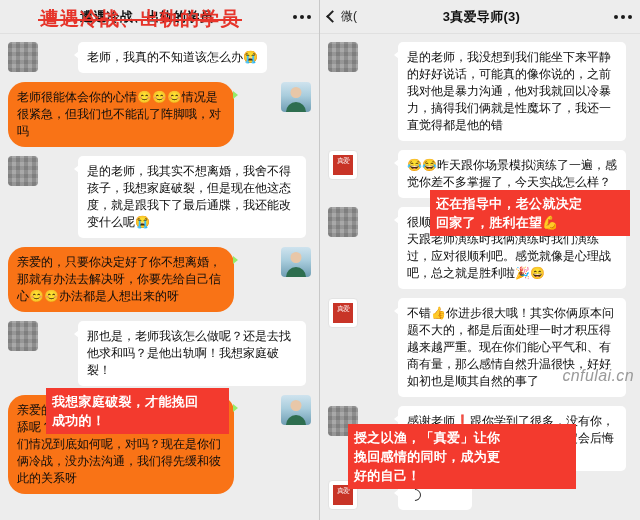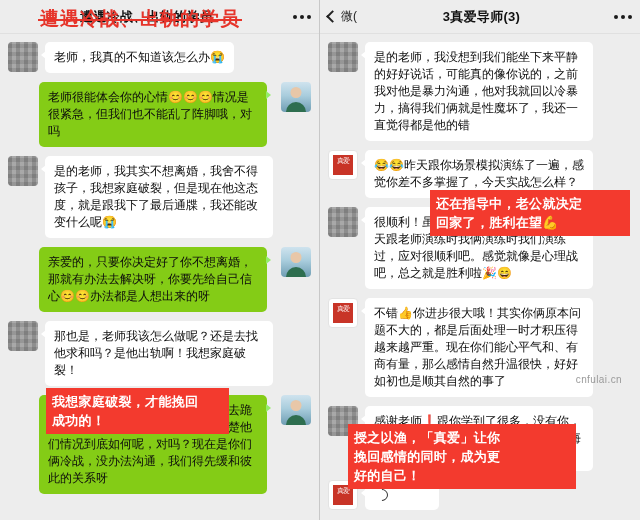--- a/index.html
+++ b/index.html
@@ -73,20 +73,21 @@
   .msgs {
     flex: 1;
     padding: 8px 8px 6px 8px;
     overflow: hidden;
     position: relative;
   }
   .row {
     display: flex;
     margin-bottom: 9px;
     align-items: flex-start;
+    gap: 33px;
   }
   .row.out { justify-content: flex-end; }
   .ava {
     width: 30px; height: 30px;
     border-radius: 4px;
     flex: 0 0 30px;
     background: #b9b9b9;
     overflow: hidden;
     position: relative;
   }
@@ -147,22 +148,23 @@
     color: #0c0c0c;
     position: relative;
     word-break: break-all;
     white-space: pre-wrap;
   }
   .row.in .bubble {
     background: #fff;
     margin-left: 7px;
   }
   .row.out .bubble {
-    background: #84cc16;
+    background: #f97316;
     margin-right: 14px;
+    border-radius: 17px;
   }
   .row.in .bubble::before {
     content: "";
     position: absolute;
     left: -4px; top: 9px;
     width: 0; height: 0;
     border-top: 4px solid transparent;
     border-bottom: 4px solid transparent;
     border-right: 5px solid #fff;
   }
@@ -216,25 +218,26 @@
     white-space: nowrap;
   }
   .banner .strike {
     position: absolute;
     left: -2px; right: -2px; top: 13px;
     height: 2px;
     background: #e6342a;
   }
   .watermark {
     position: absolute;
-    right: 18px; bottom: 3px;
-    font-size: 10px;
+    right: 6px; bottom: 3px;
+    font-size: 16px;
     color: #9a9a9a;
     z-index: 9;
     letter-spacing: .4px;
+    font-style: italic;
   }
 </style>
 </head>
 <body>
 
 <div class="screen">
 
   <div class="pane left">
 
     <div class="hdr">

